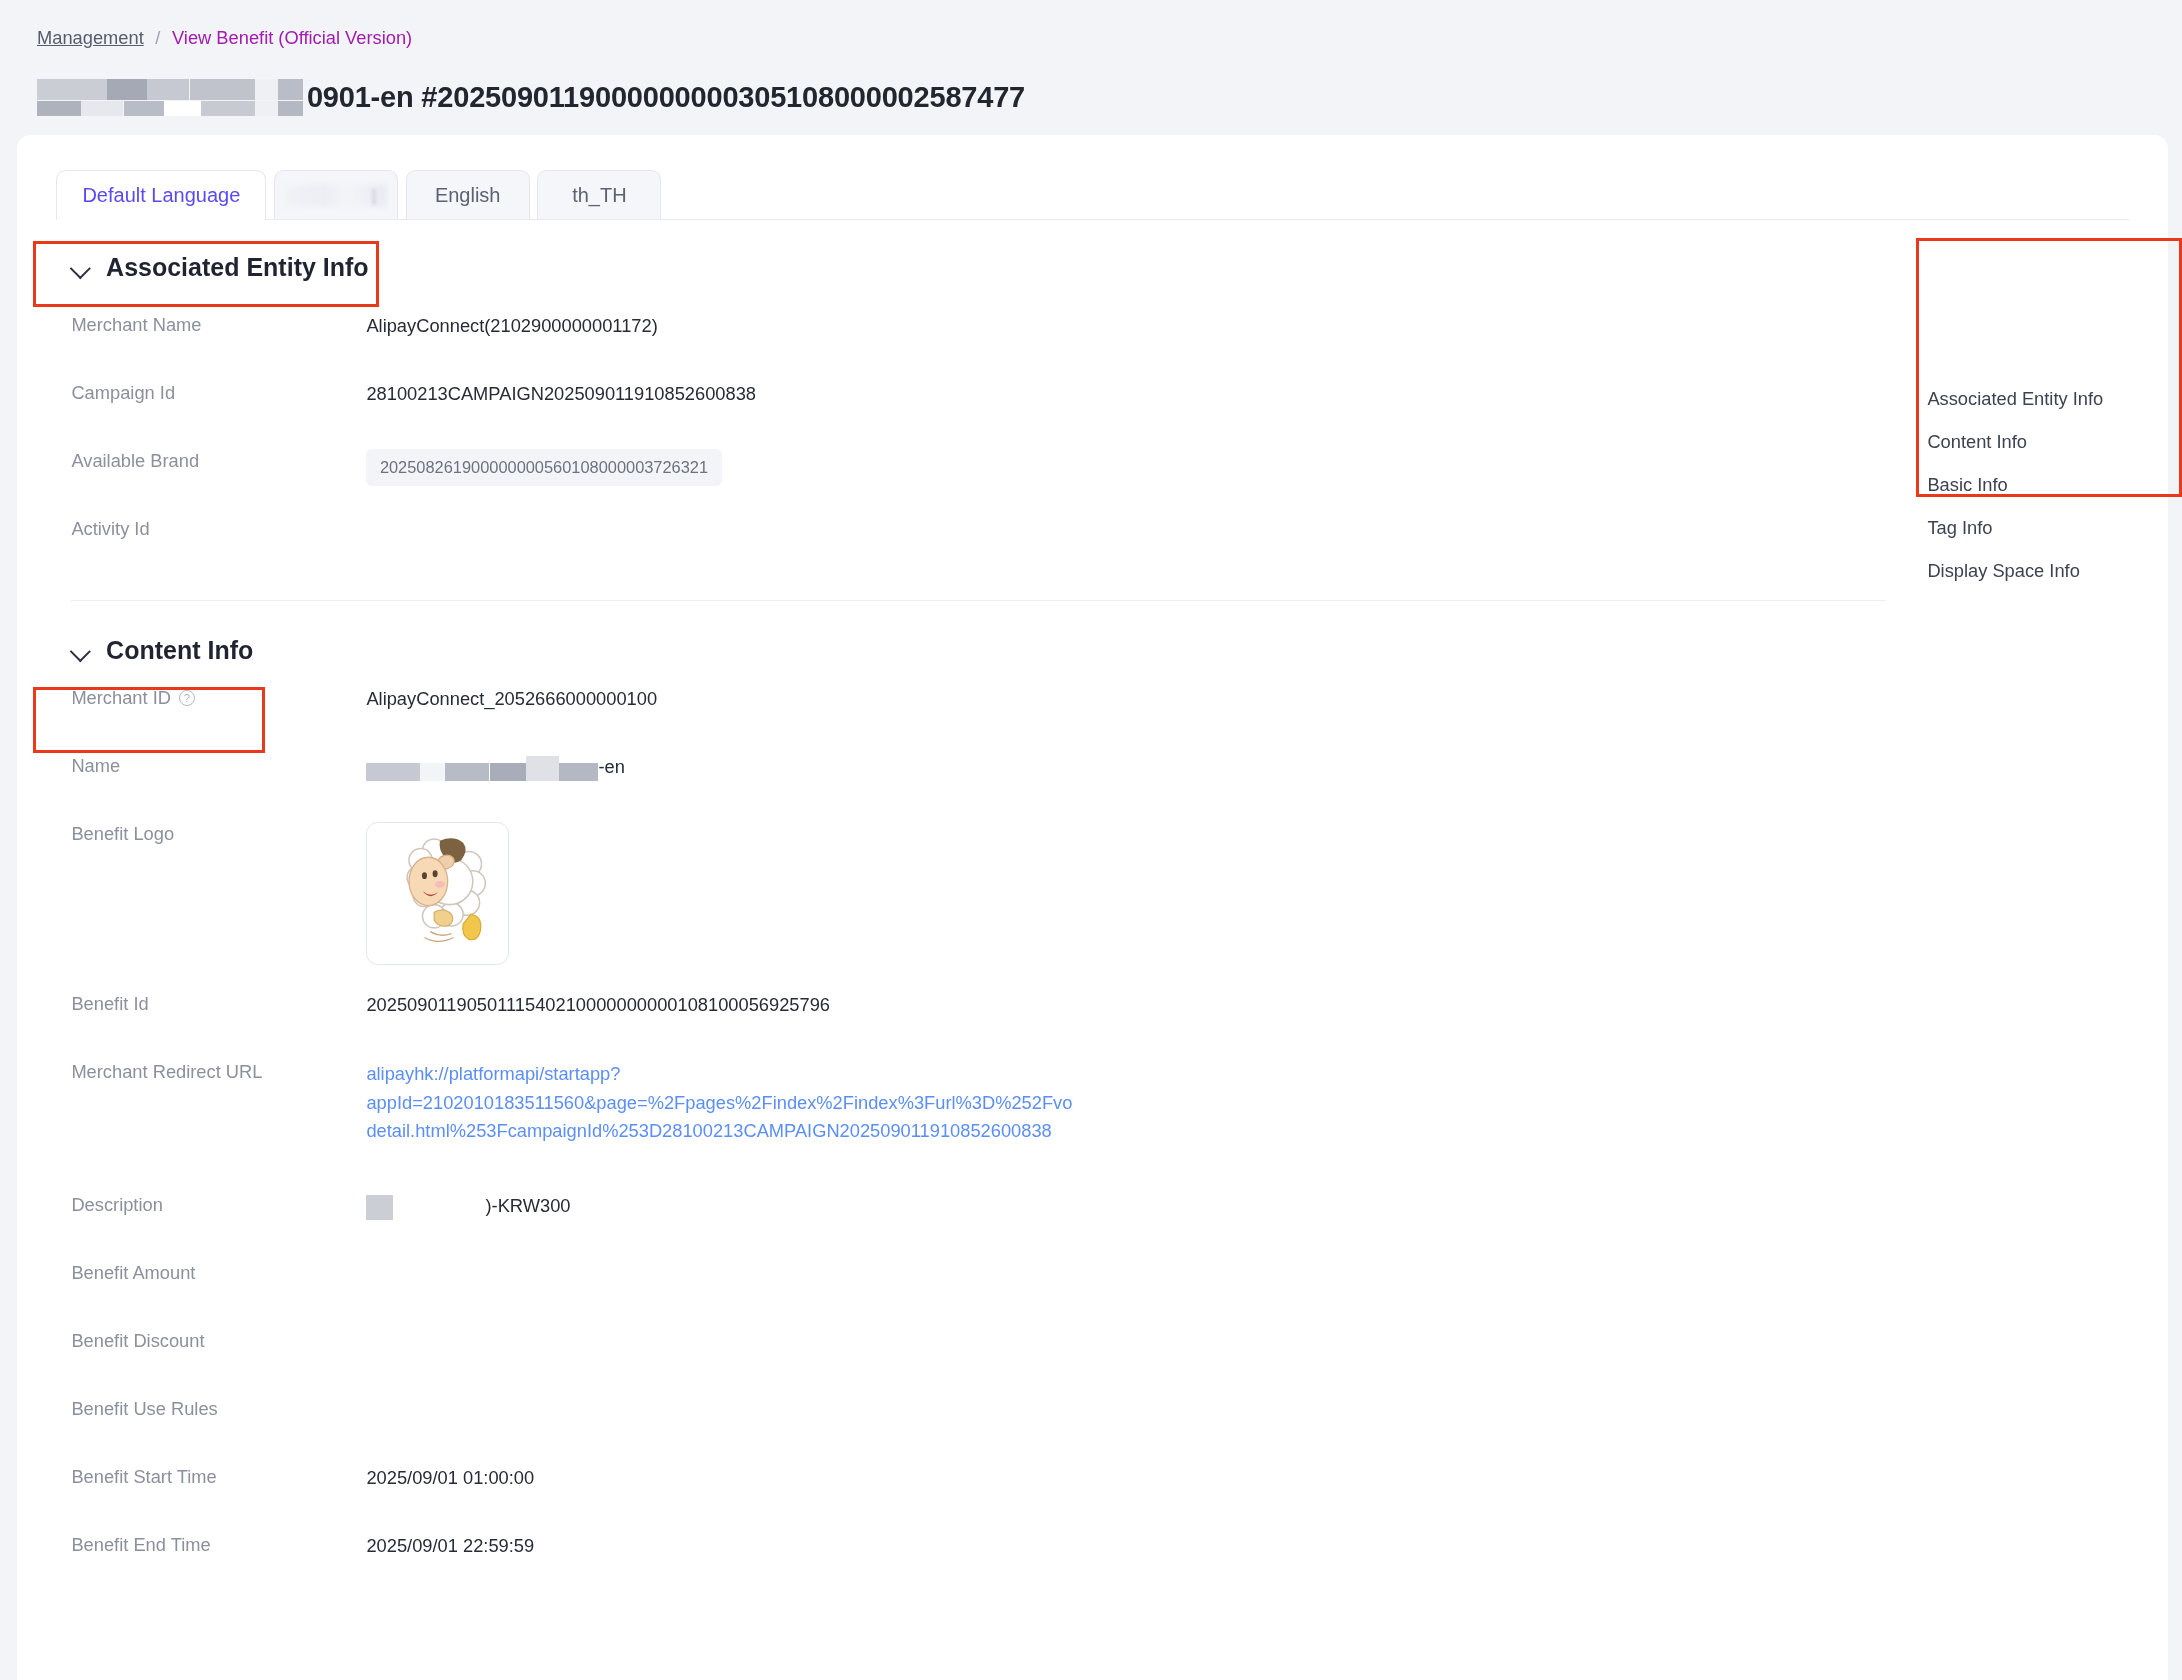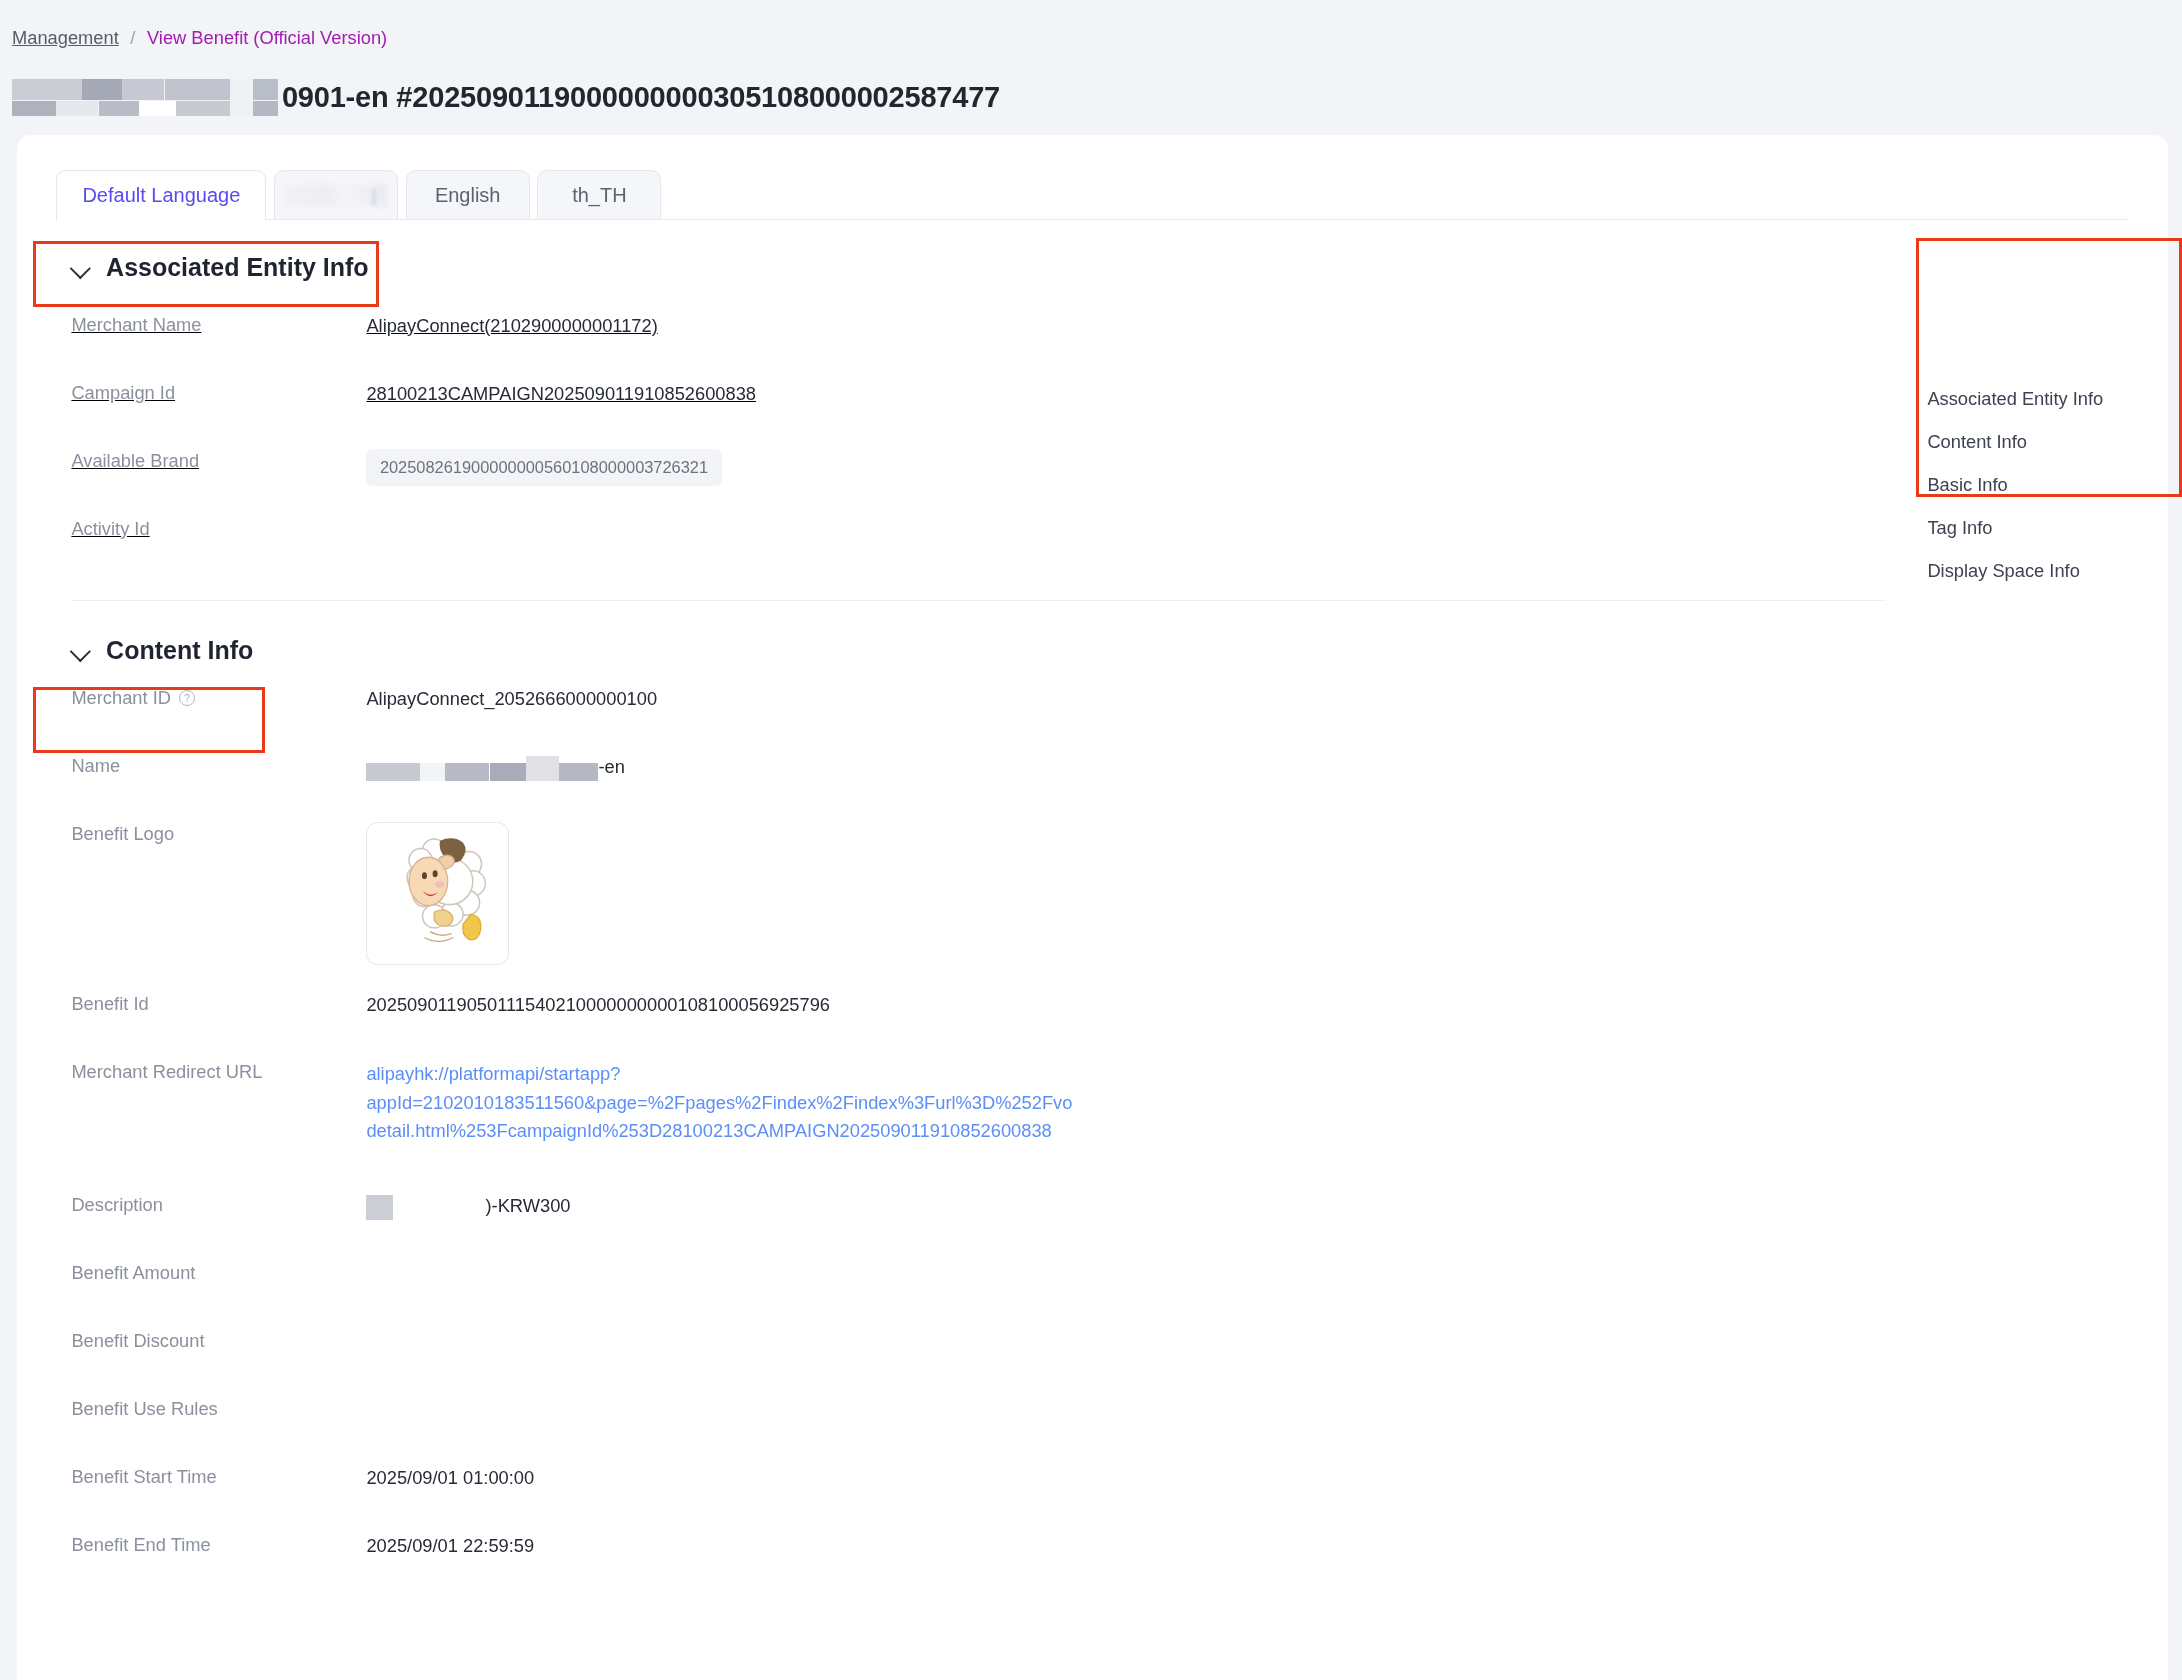--- a/index.html
+++ b/index.html
@@ -13,21 +13,21 @@
 
   .page {
     position: relative;
     width: 2182px;
     height: 1680px;
     background: #f3f4f8;
   }
 
   
   .header {
-    padding: 25px 0 0 12px;
+    padding: 25px 0 0 37px;
     background: #f3f4f8;
     height: 135px;
   }
   .breadcrumb {
     display: flex;
     align-items: center;
     font-size: 18.3px;
     color: #4a4f5c;
     height: 25px;
   }
@@ -328,21 +328,21 @@
       </div>
     </div>
 
     <div style="padding:33px 0 0 54px;">
       <div class="section-head">
         <span class="chevron"></span>
         <span>Associated Entity Info</span>
       </div>
     </div>
 
-    <div class="fields" style="margin-top:29px;text-decoration:underline;">
+    <div class="fields" style="margin-top:29px;">
       <div class="row">
         <div class="label">Merchant Name</div>
         <div class="value">AlipayConnect(2102900000001172)</div>
       </div>
 
 
       <div class="row">
         <div class="label">Campaign Id</div>
         <div class="value">28100213CAMPAIGN202509011910852600838</div>
       </div>

